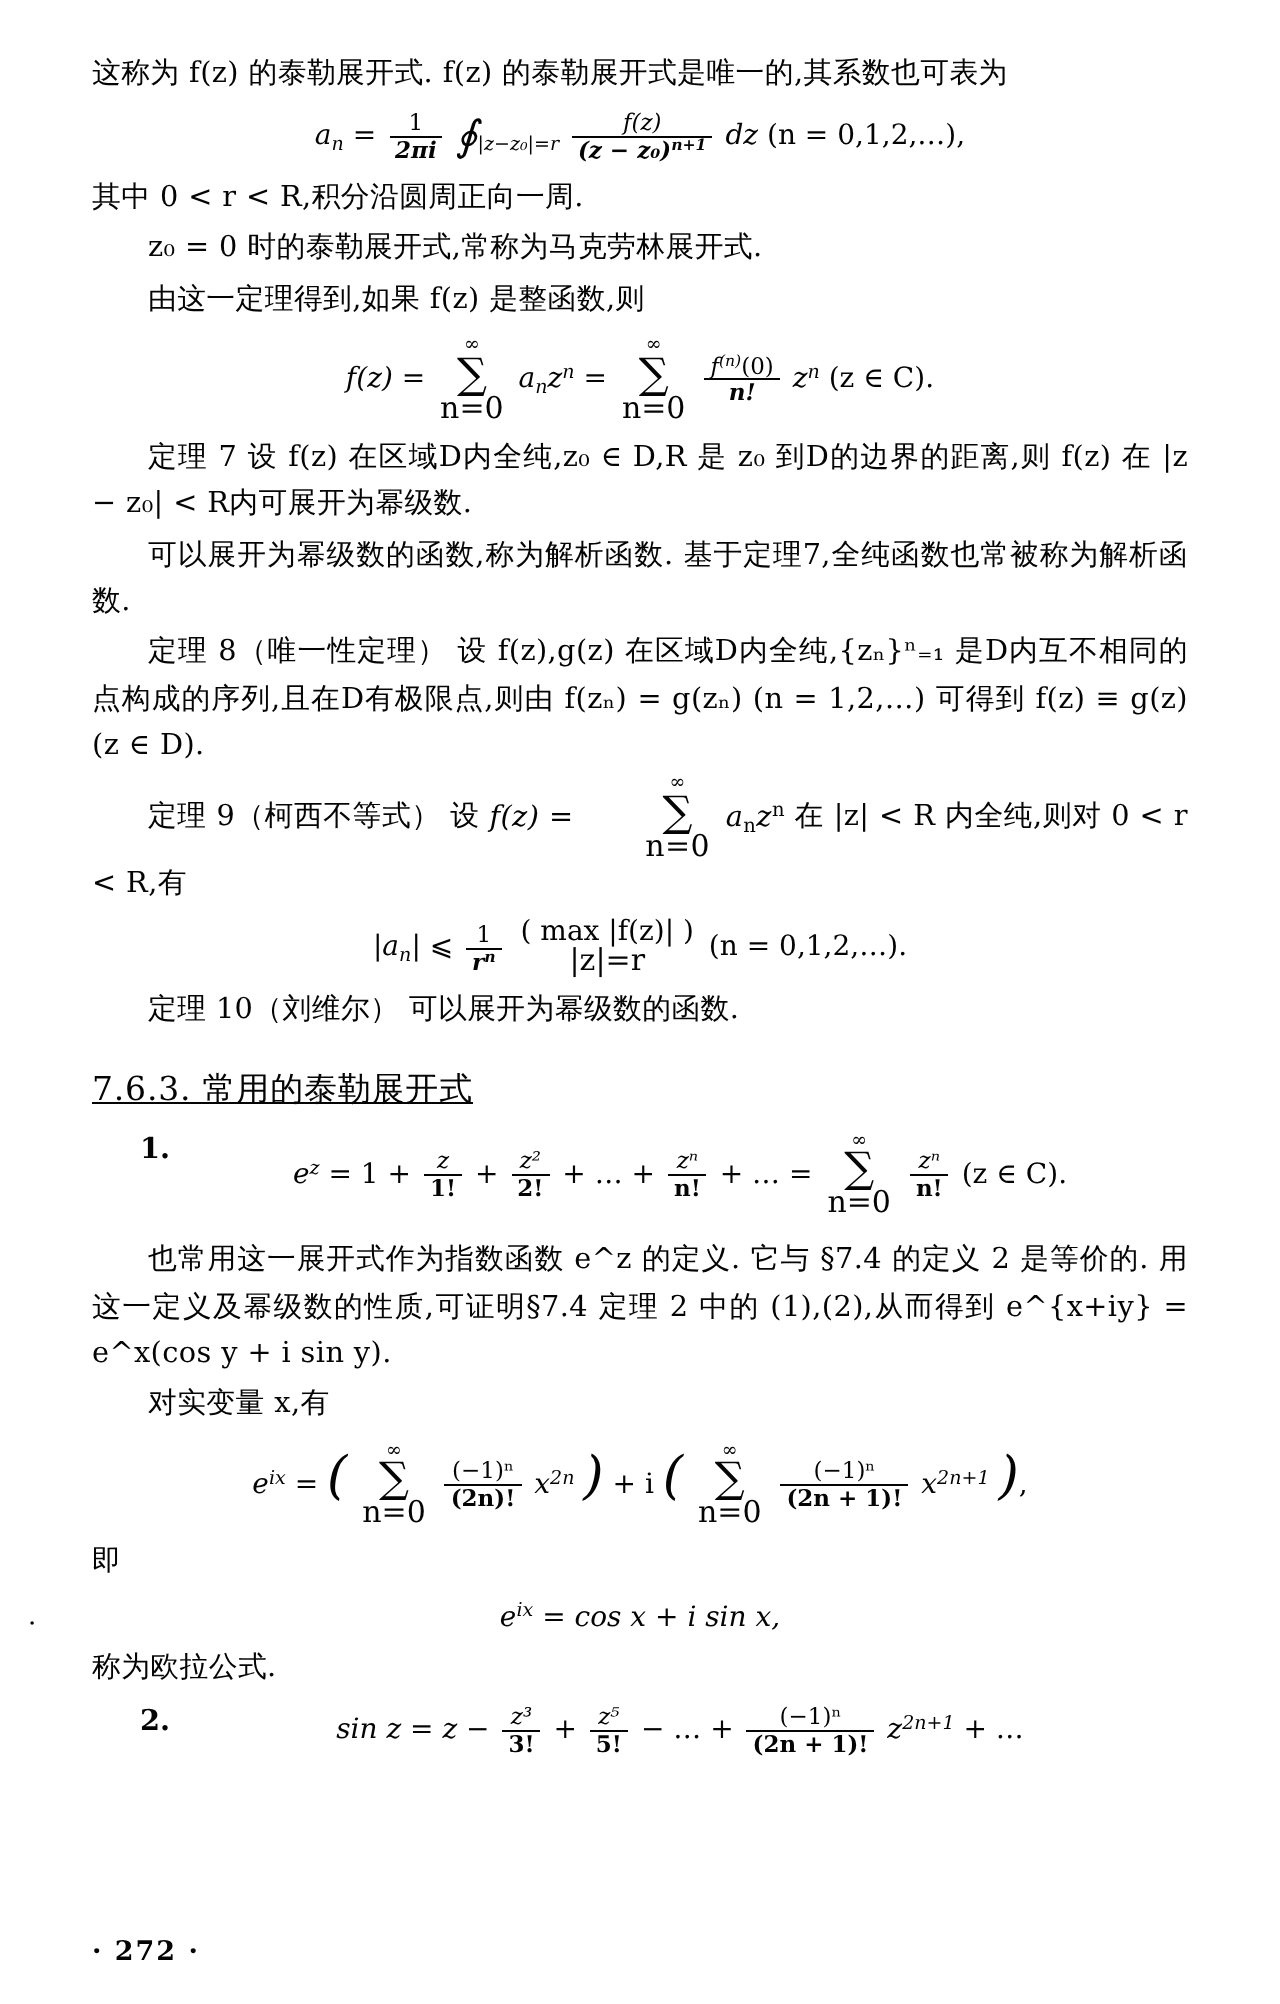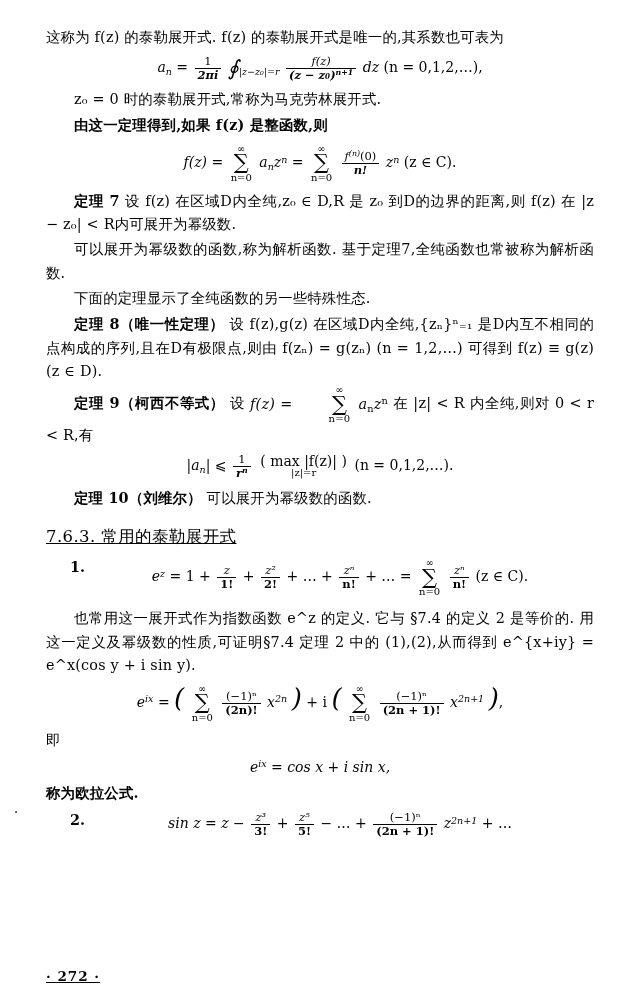--- a/index.html
+++ b/index.html
@@ -26,21 +26,21 @@
   }
   .para {
     font-size: 14.4px;
     line-height: 1.62;
     text-align: justify;
     margin: 0 0 2px 0;
     letter-spacing: 0.2px;
     font-family: "DejaVu Serif", serif;
   }
   .indent2 { text-indent: 28px; }
-  .bold { font-weight: bold; }
+  .bold { font-weight: normal; }
   .eq {
     text-align: center;
     font-size: 14px;
     margin: 6px 0 6px 0;
     font-family: "DejaVu Serif", serif;
     font-style: italic;
   }
   .eq .rm { font-style: normal; }
   .frac {
     display: inline-block;
@@ -55,21 +55,21 @@
   .big {
     display: inline-block;
     vertical-align: middle;
     text-align: center;
     font-size: 10px;
     line-height: 1.0;
     margin: 0 3px;
     font-style: normal;
   }
   .big .op { display: block; font-size: 21px; line-height: 0.92; font-style: normal; }
-  .big .lim { display: block; font-size: 10px; }
+  .big .lim { display: block; font-size: 15px; }
   .big .upper { display: block; font-size: 9.5px; }
   sub { font-size: 0.68em; vertical-align: -0.32em; }
   sup { font-size: 0.68em; vertical-align: 0.5em; text-align: center; }
   .intg { font-size: 21px; font-style: italic; vertical-align: -3px; }
   .sect-h {
     font-size: 16.5px;
     font-weight: normal;
     margin: 16px 0 10px 0;
     letter-spacing: 0.4px;
     text-decoration: underline;
@@ -88,21 +88,20 @@
     box-sizing: border-box;
   }
   .itembody { flex: 1 1 auto; }
   .pagenum {
     position: absolute;
     left: 46px;
     bottom: 18px;
     font-size: 13.5px;
     font-weight: bold;
     letter-spacing: 1px;
-    text-decoration: underline;
   }
   .dotmark {
     position: absolute;
     left: 14px;
     font-size: 13px;
     color: #111;
   }
 </style>
 </head>
 <body>
@@ -120,20 +119,21 @@
     </span>
     <span class="intg">∮</span><sub>|z−z₀|=r</sub>
     <span class="frac">
       <span class="num">f(z)</span>
       <span class="den"><span>(z − z₀)</span><sup>n+1</sup></span>
     </span>
     <span>dz</span>
     <span class="rm">(n = 0,1,2,…),</span>
   </div>
 
+  <p class="para">其中 0 &lt; r &lt; R,积分沿圆周正向一周.</p>
   <p class="para indent2">z₀ = 0 时的泰勒展开式,常称为马克劳林展开式.</p>
   <p class="para indent2"><span class="bold">由这一定理得到,如果 f(z) 是整函数,则</span></p>
 
   <div class="eq">
     <span>f(z) =</span>
     <span class="big">
       <span class="upper">∞</span>
       <span class="op">∑</span>
       <span class="lim">n=0</span>
     </span>
@@ -151,21 +151,20 @@
     <span>z</span><sup>n</sup>
     <span class="rm">(z ∈ C).</span>
   </div>
 
   <p class="para indent2">
     <span class="bold">定理 7</span>
     <span>设 f(z) 在区域D内全纯,z₀ ∈ D,R 是 z₀ 到D的边界的距离,则 f(z) 在 |z − z₀| &lt; R内可展开为幂级数.</span>
   </p>
 
   <p class="para indent2">可以展开为幂级数的函数,称为解析函数. 基于定理7,全纯函数也常被称为解析函数.</p>
-  <p class="para indent2">下面的定理显示了全纯函数的另一些特殊性态.</p>
 
   <p class="para indent2">
     <span class="bold">定理 8（唯一性定理）</span>
     <span>设 f(z),g(z) 在区域D内全纯,{zₙ}ⁿ₌₁ 是D内互不相同的点构成的序列,且在D有极限点,则由 f(zₙ) = g(zₙ) (n = 1,2,…) 可得到 f(z) ≡ g(z)(z ∈ D).</span>
   </p>
 
   <p class="para indent2">
     <span class="bold">定理 9（柯西不等式）</span>
     <span>设</span>
     <span>
@@ -229,20 +228,21 @@
         <span class="frac">
           <span class="num">zⁿ</span>
           <span class="den rm">n!</span>
         </span>
         <span class="rm">(z ∈ C).</span>
       </div>
     </div>
   </div>
 
   <p class="para indent2">也常用这一展开式作为指数函数 e^z 的定义. 它与 §7.4 的定义 2 是等价的. 用这一定义及幂级数的性质,可证明§7.4 定理 2 中的 (1),(2),从而得到 e^{x+iy} = e^x(cos y + i sin y).</p>
+  <p class="para indent2">对实变量 x,有</p>
 
   <div class="eq">
     <span>e</span><sup>ix</sup>
     <span class="rm">=</span>
     <span style="font-size:26px">(</span>
     <span class="big">
       <span class="upper">∞</span>
       <span class="op">∑</span>
       <span class="lim">n=0</span>
     </span>

